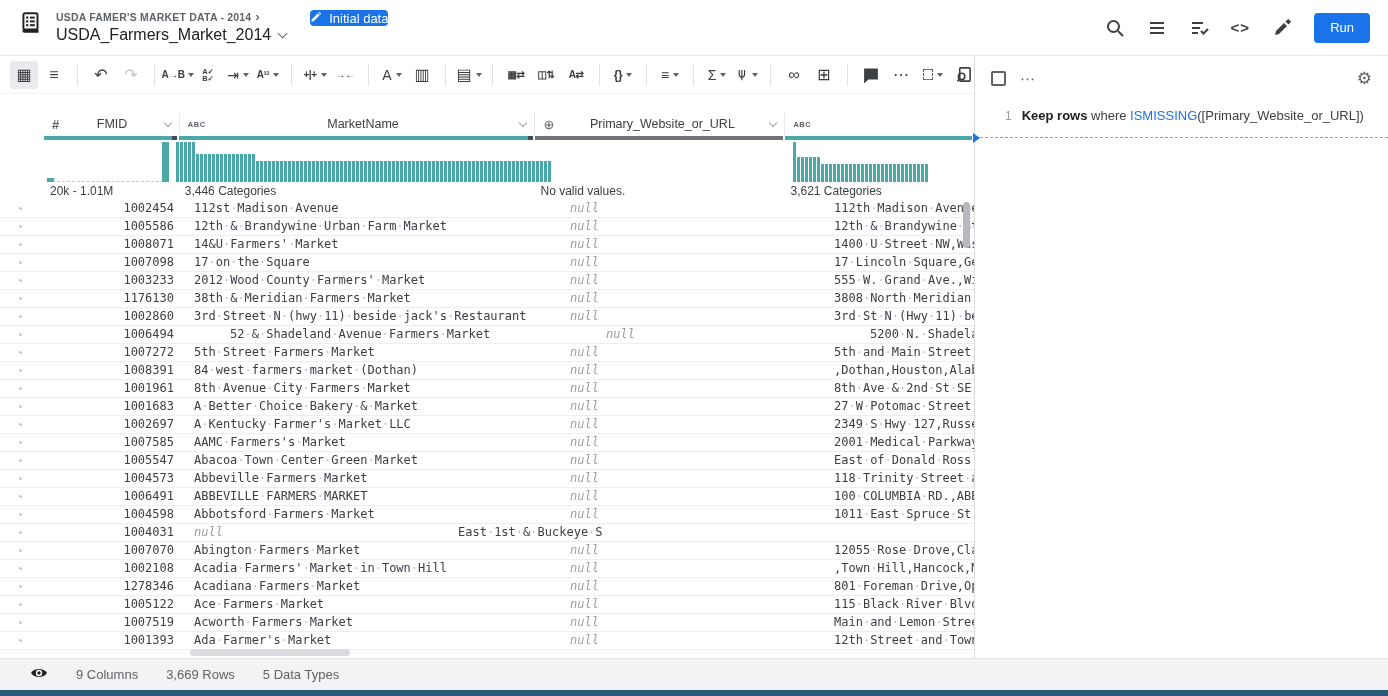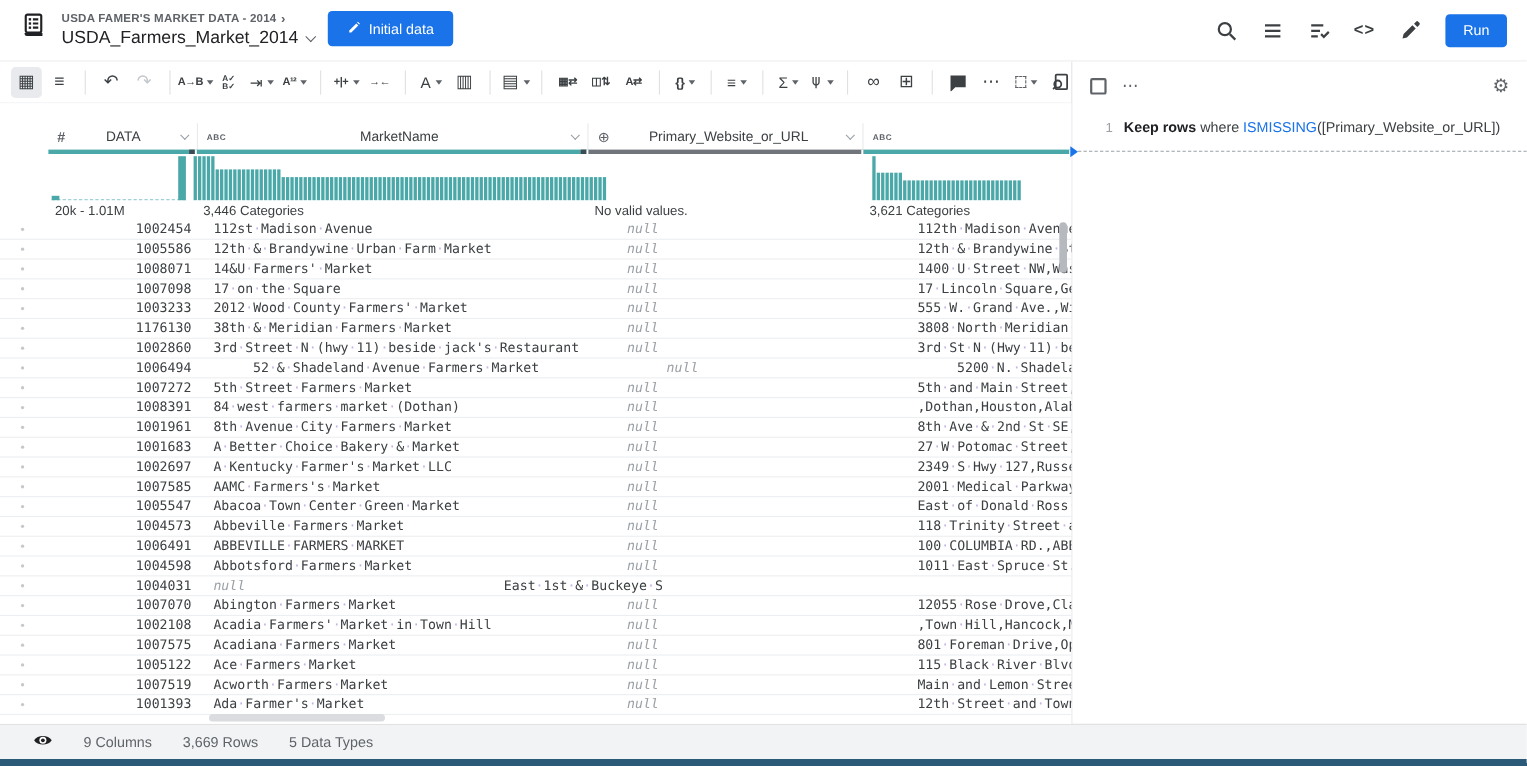--- a/index.html
+++ b/index.html
@@ -13,21 +13,21 @@
   .tb-left { display:flex; align-items:flex-start; gap:12px; }
   .doc-ic { color:#202124; }
   .bc-stack { display:flex; flex-direction:column; line-height:1.25; }
   .bc-row { font-size:10.5px; font-weight:600; color:#5f6368; letter-spacing:.2px; display:flex; align-items:center; gap:4px;}
   .bc-sep { font-size:12px; color:#5f6368; }
   .title-row { display:flex; align-items:center; gap:8px; font-size:16px; font-weight:500; color:#202124; }
   .chev { width:7px; height:7px; border-right:1.6px solid #5f6368; border-bottom:1.6px solid #5f6368;
     transform:rotate(45deg); display:inline-block; margin-top:-4px; }
   .btn-blue { background:#1a73e8; color:#fff; border:none; border-radius:4px; font-family:inherit;
     font-size:13px; font-weight:500; display:inline-flex; align-items:center; gap:7px; cursor:pointer; }
-  .initial { height:32px; padding:0 18px; }
+  .initial { height:16px; padding:0 0; margin-left:12px; }
   .run { height:30px; padding:0 16px; }
   .tb-right { display:flex; align-items:center; gap:22px; }
   .tb-ic { background:none; border:none; color:#3c4043; display:inline-flex; cursor:pointer; }
   .code-glyph { font-size:15px; font-weight:700; letter-spacing:1px; color:#3c4043; }
 
   
   .mid { flex:1; display:flex; min-height:0; }
   .left-pane { width:975px; flex:none; display:flex; flex-direction:column; border-right:1px solid #dadce0; background:#fff; }
 
   
@@ -301,21 +301,21 @@
           </svg>
           <span class="caret"></span>
         </button>
       </div>
 
       <div class="grid-area">
         <div class="grid-spacer"></div>
         <div id="col-headers" class="frow">
             <div class="hcell" style="width: 142px;">
               <span class="t-num">#</span>
-              <div class="hname">DATA</div>
+              <div class="hname">FMID</div>
               <div class="hchev"></div>
             </div>
             <div class="hcell" style="width: 376px;">
               <span class="t-abc">ABC</span>
               <div class="hname">MarketName</div>
               <div class="hchev"></div>
             </div>
             <div class="hcell" style="width: 264px;">
               <span class="t-globe">⊕</span>
               <div class="hname">Primary_Website_or_URL</div>
@@ -624,21 +624,21 @@
             </div>
             <div class="trow">
               <div class="gut"></div>
               <div class="dcell c-num" style="width: 142px;">1002108</div>
               <div class="dcell c-txt" style="width: 376px;">Acadia<span class="ws">·</span>Farmers'<span class="ws">·</span>Market<span class="ws">·</span>in<span class="ws">·</span>Town<span class="ws">·</span>Hill</div>
               <div class="dcell c-null" style="width: 264px;">null</div>
               <div class="dcell c-txt" style="width: 200px;">,Town<span class="ws">·</span>Hill,Hancock,M</div>
             </div>
             <div class="trow">
               <div class="gut"></div>
-              <div class="dcell c-num" style="width: 142px;">1007575</div>
+              <div class="dcell c-num" style="width: 142px;">1278346</div>
               <div class="dcell c-txt" style="width: 376px;">Acadiana<span class="ws">·</span>Farmers<span class="ws">·</span>Market</div>
               <div class="dcell c-null" style="width: 264px;">null</div>
               <div class="dcell c-txt" style="width: 200px;">801<span class="ws">·</span>Foreman<span class="ws">·</span>Drive,Op</div>
             </div>
             <div class="trow">
               <div class="gut"></div>
               <div class="dcell c-num" style="width: 142px;">1005122</div>
               <div class="dcell c-txt" style="width: 376px;">Ace<span class="ws">·</span>Farmers<span class="ws">·</span>Market</div>
               <div class="dcell c-null" style="width: 264px;">null</div>
               <div class="dcell c-txt" style="width: 200px;">115<span class="ws">·</span>Black<span class="ws">·</span>River<span class="ws">·</span>Blvd</div>

